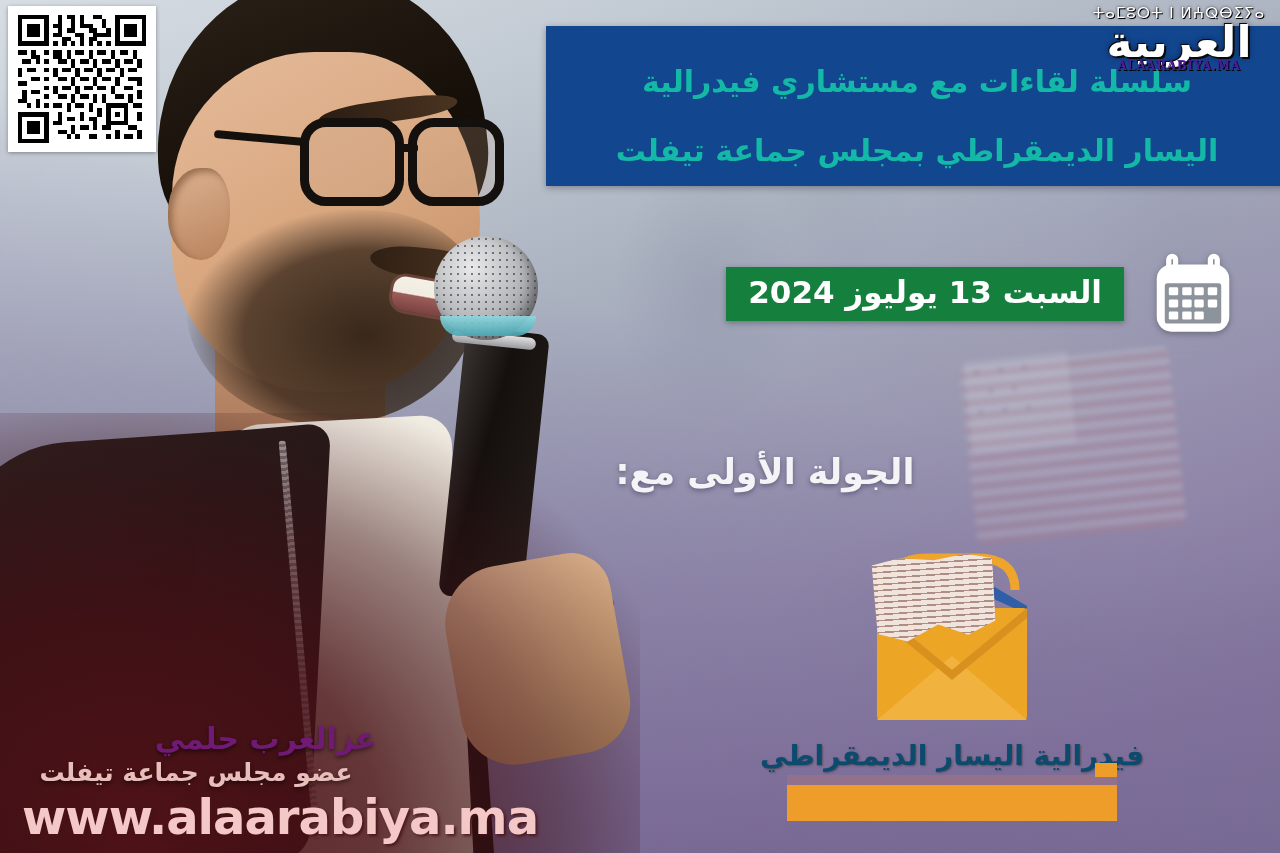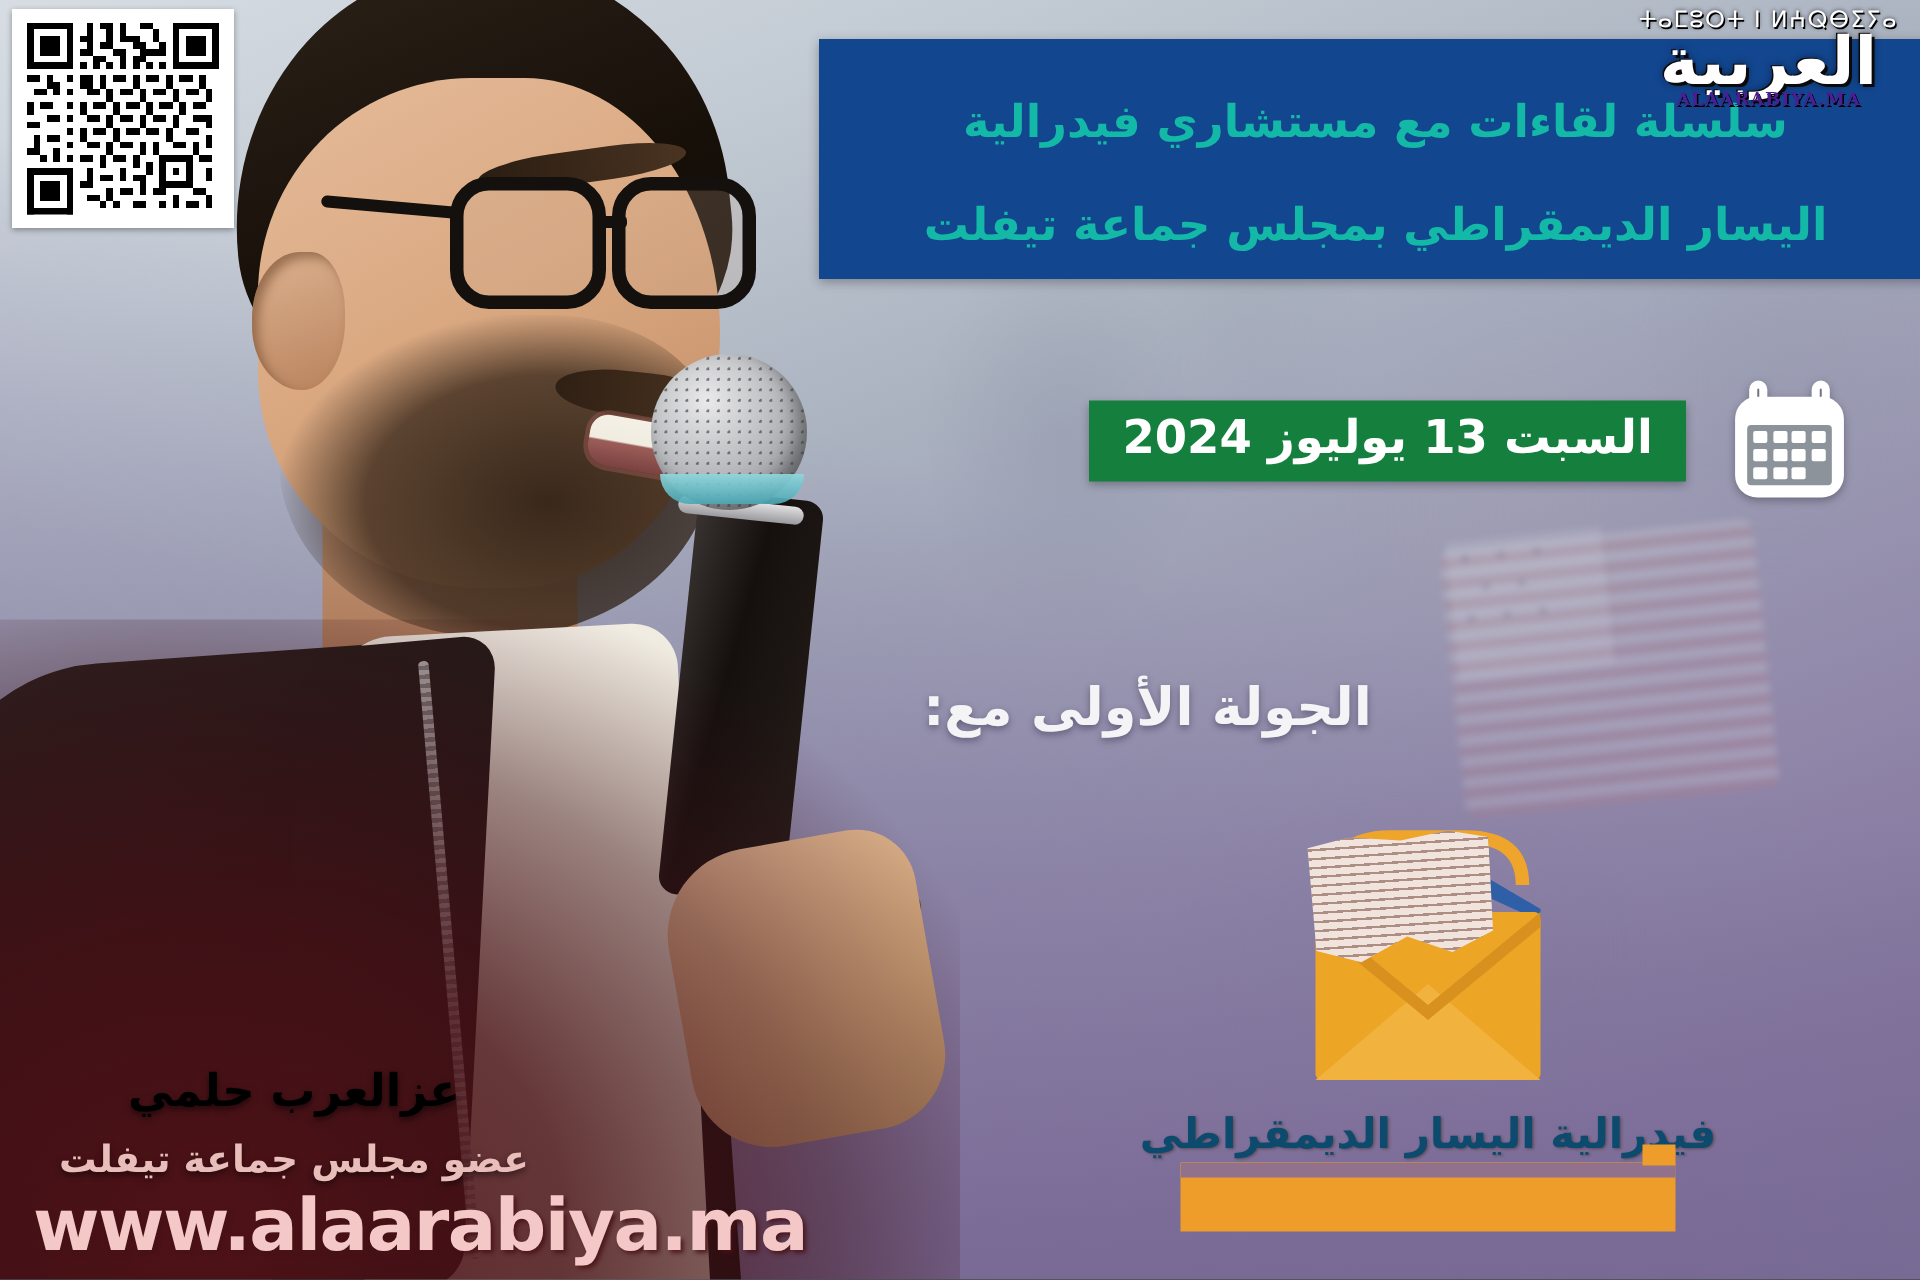--- a/index.html
+++ b/index.html
@@ -351,29 +351,30 @@
     content: ""; position: absolute; right: 0; top: -12px;
     width: 22px; height: 14px; background: #ee9c2a;
   }
 
   
   #speaker {
     position: absolute; left: 16px; bottom: 66px; width: 360px;
     text-align: center; direction: rtl; z-index: 5;
   }
   #speaker-name {
-    color: #000000;
+    color: #701a75;
     font-size: 30px; font-weight: 700;
     white-space: nowrap;
     text-shadow: 0 2px 4px rgba(0,0,0,.55);
+    text-align: right;
   }
   #speaker-role {
     color: #e9bdb9;
     font-size: 25px; font-weight: 700;
-    white-space: nowrap; margin-top: 13px;
+    white-space: nowrap; margin-top: 2px;
     text-shadow: 0 2px 4px rgba(0,0,0,.5);
   }
 
   
   #watermark {
     position: absolute; left: 22px; bottom: 8px;
     color: #f3c8c6;
     font-family: "DejaVu Sans", sans-serif;
     font-size: 48px; font-weight: 700;
     direction: ltr; letter-spacing: -1px; white-space: nowrap;

